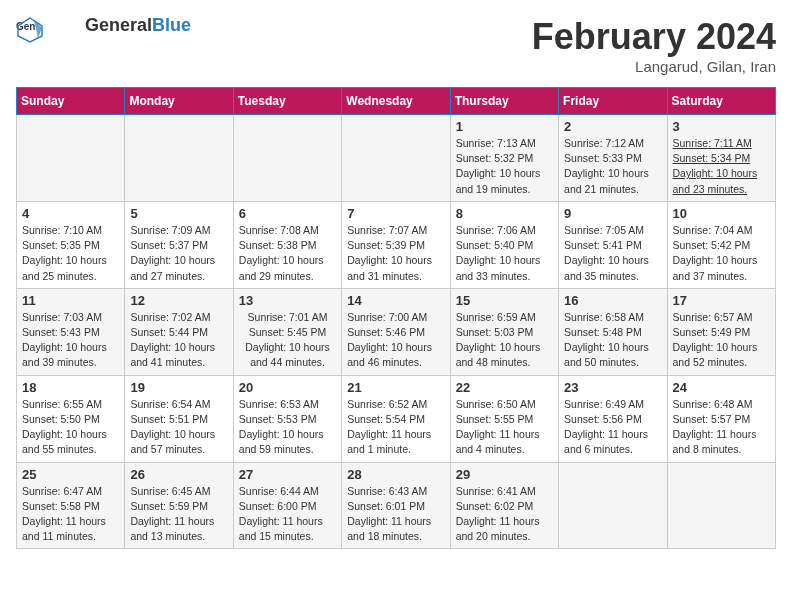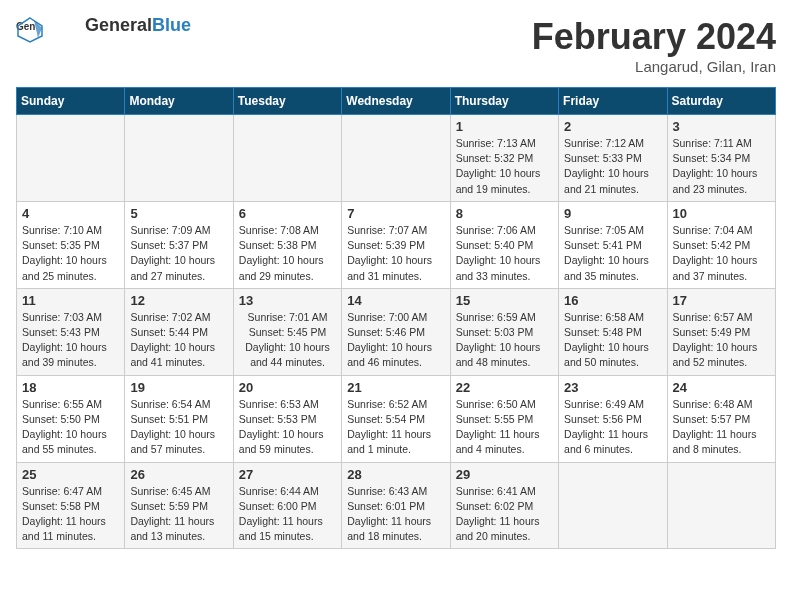--- a/index.html
+++ b/index.html
@@ -42,21 +42,21 @@
     .subtitle {
       font-size: 15px;
       color: #555;
     }
     table {
       width: 100%;
       border-collapse: collapse;
       font-size: 11px;
     }
     thead tr {
-      background-color: #0c4a6e;
+      background-color: #be185d;
       color: #fff;
     }
     thead th {
       padding: 6px 4px;
       text-align: left;
       font-size: 12px;
       border: 1px solid #2a7fc1;
     }
     tbody tr {
       vertical-align: top;
@@ -134,21 +134,21 @@
         </td>
         <td>
           <div class="day-number">2</div>
           <div class="day-info" style="white-space: pre-line;">Sunrise: 7:12 AM
 Sunset: 5:33 PM
 Daylight: 10 hours
 and 21 minutes.</div>
         </td>
         <td>
           <div class="day-number">3</div>
-          <div class="day-info" style="white-space: pre-line;">Sunrise: 7:11 AM
+          <div class="day-info" style="white-space: pre-line; text-decoration: underline;">Sunrise: 7:11 AM
 Sunset: 5:34 PM
 Daylight: 10 hours
 and 23 minutes.</div>
         </td>
       </tr>
       <tr>
         <td>
           <div class="day-number">4</div>
           <div class="day-info" style="white-space: pre-line;">Sunrise: 7:10 AM
 Sunset: 5:35 PM

